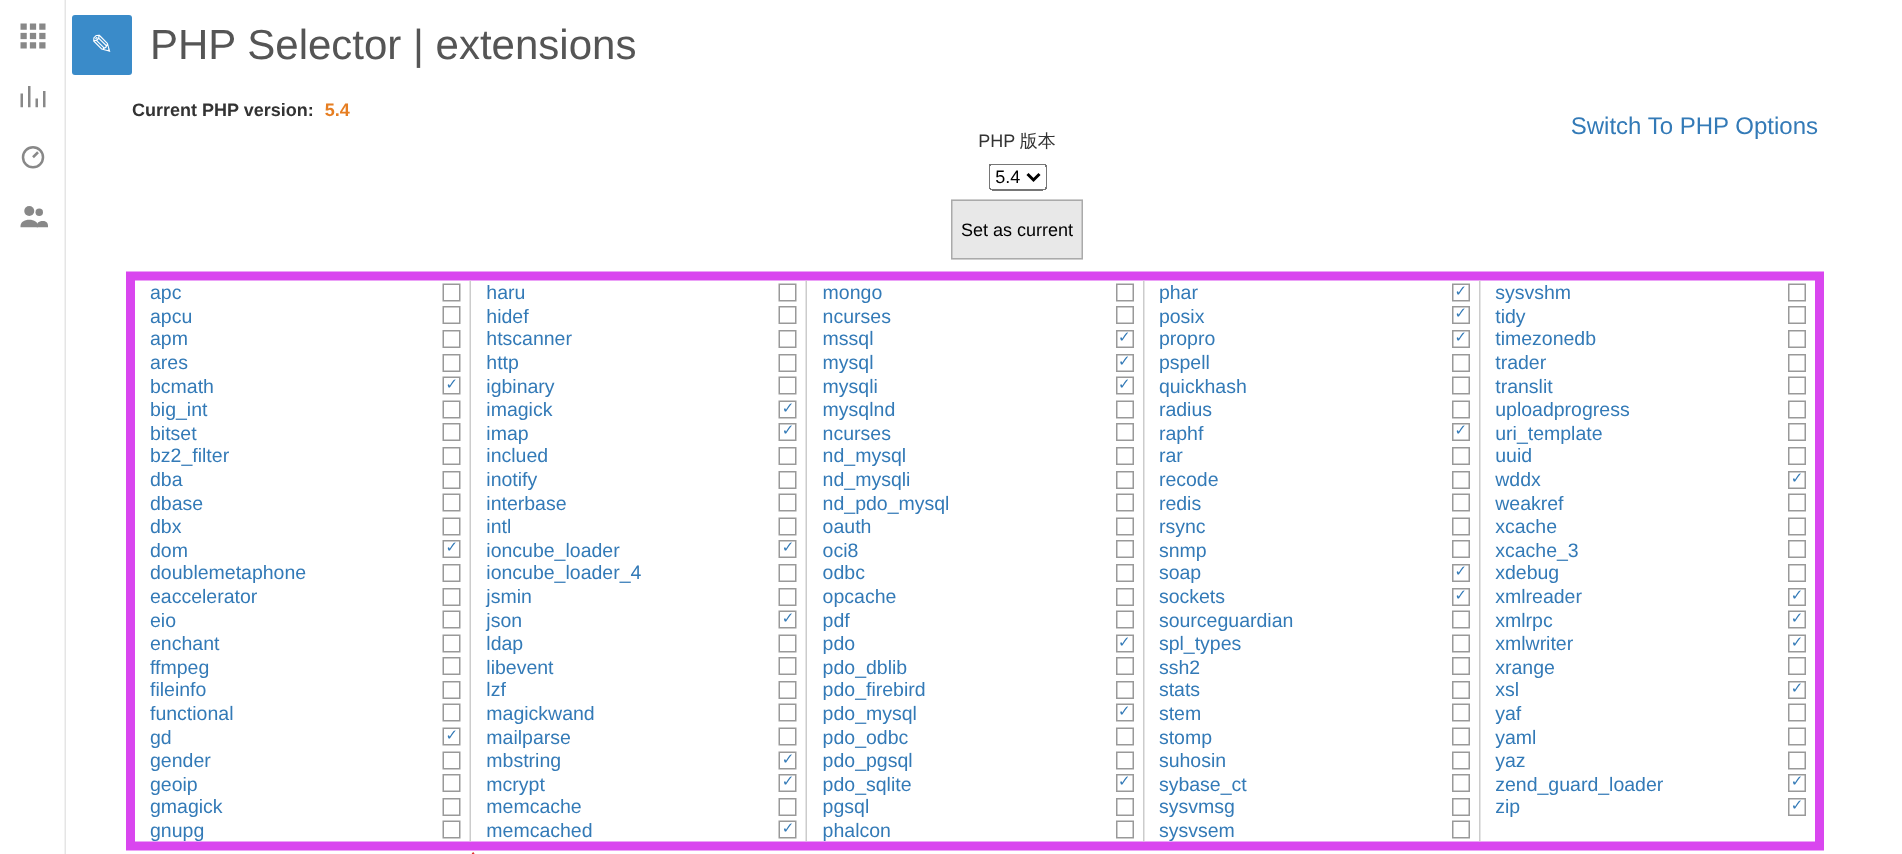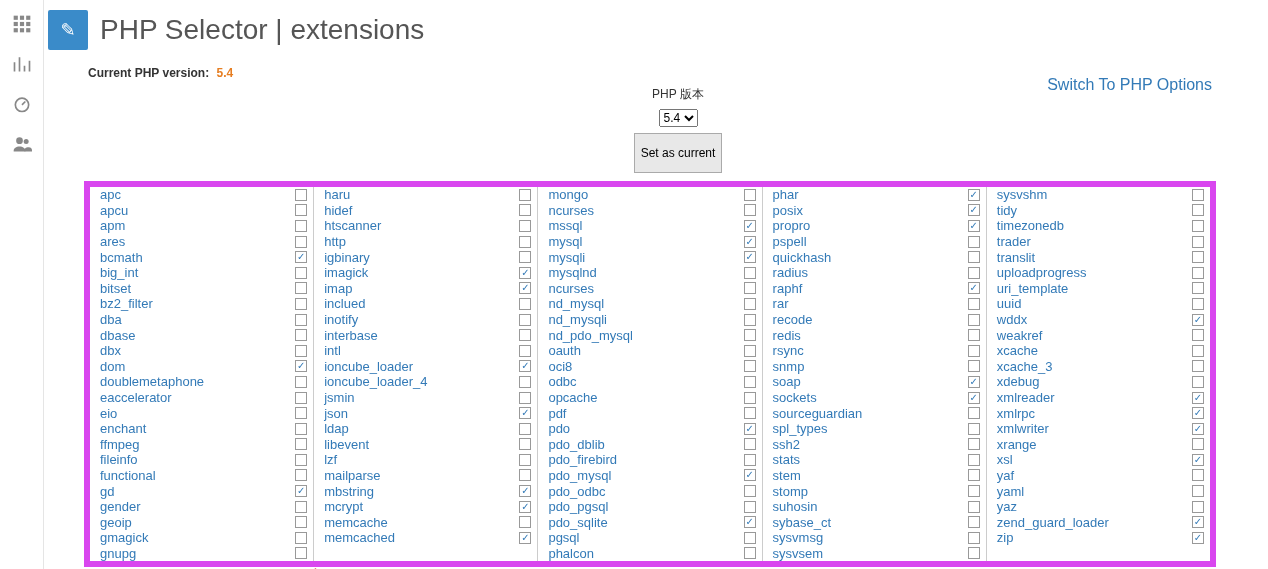--- a/index.html
+++ b/index.html
@@ -259,20 +259,24 @@
             </div>
             <div class="ext-row">
               <span>libevent</span>
               <span class="cb"></span>
             </div>
             <div class="ext-row">
               <span>lzf</span>
               <span class="cb"></span>
             </div>
             <div class="ext-row">
+              <span>magickwand</span>
+              <span class="cb"></span>
+            </div>
+            <div class="ext-row">
               <span>mailparse</span>
               <span class="cb"></span>
             </div>
             <div class="ext-row">
               <span>mbstring</span>
               <span class="cb">✓</span>
             </div>
             <div class="ext-row">
               <span>mcrypt</span>
               <span class="cb">✓</span>

